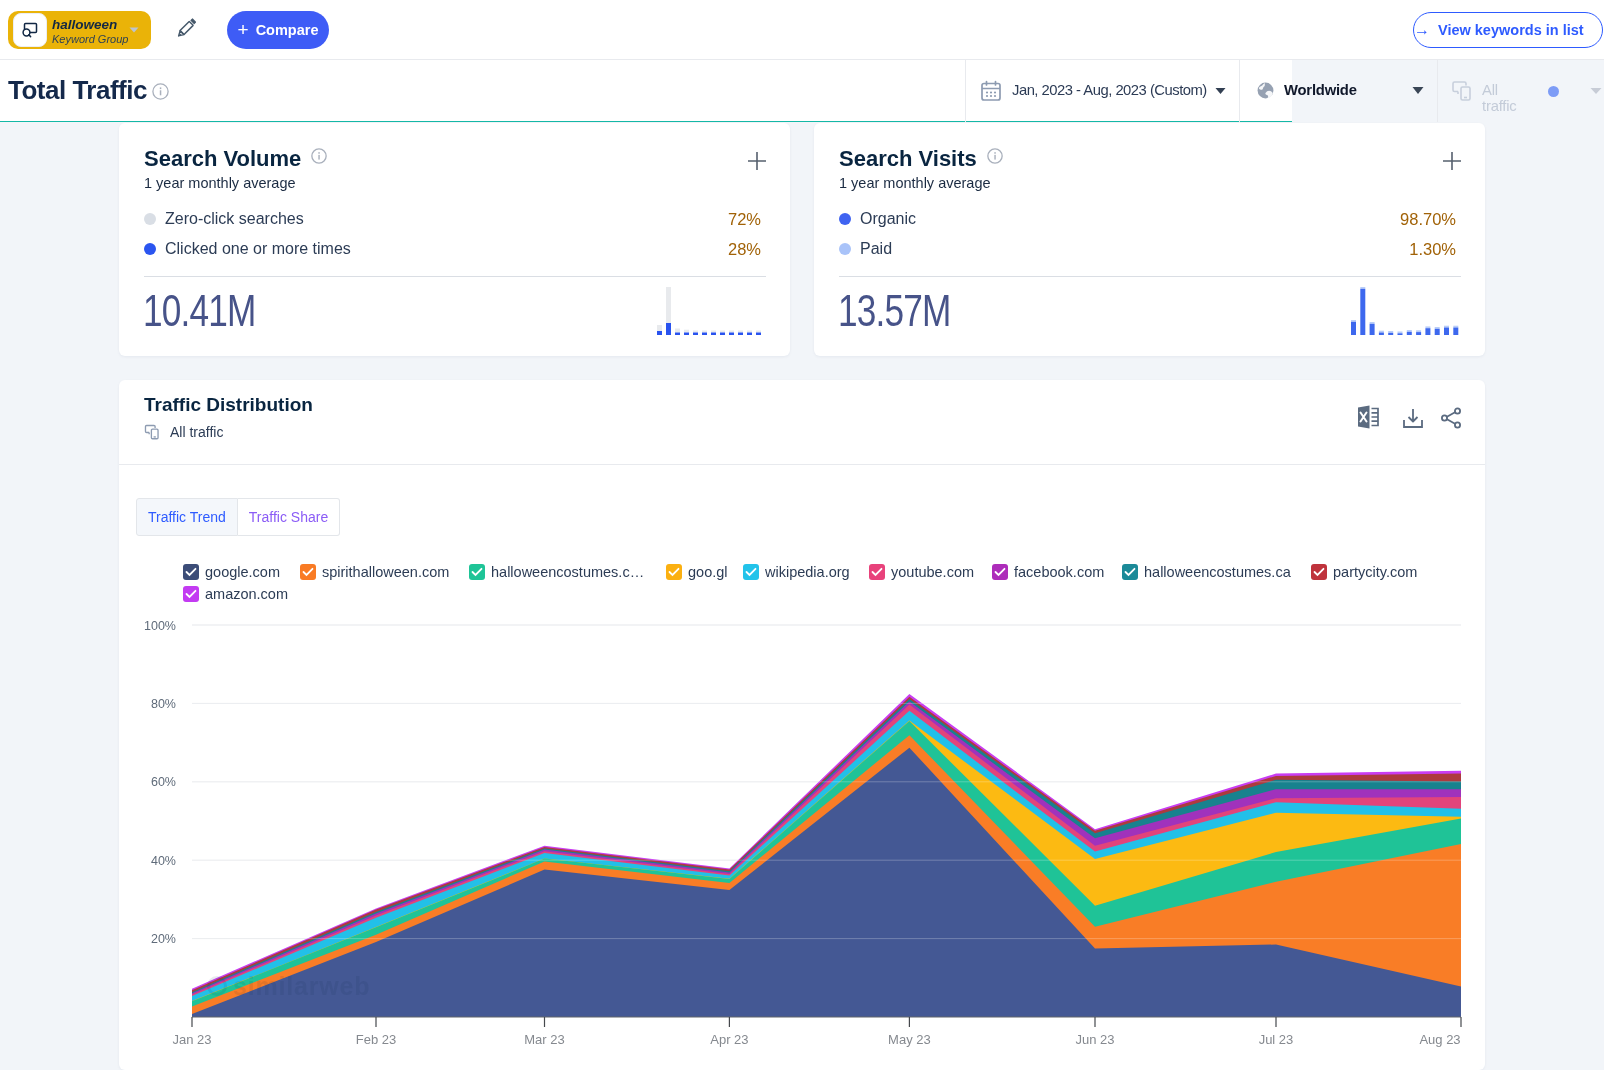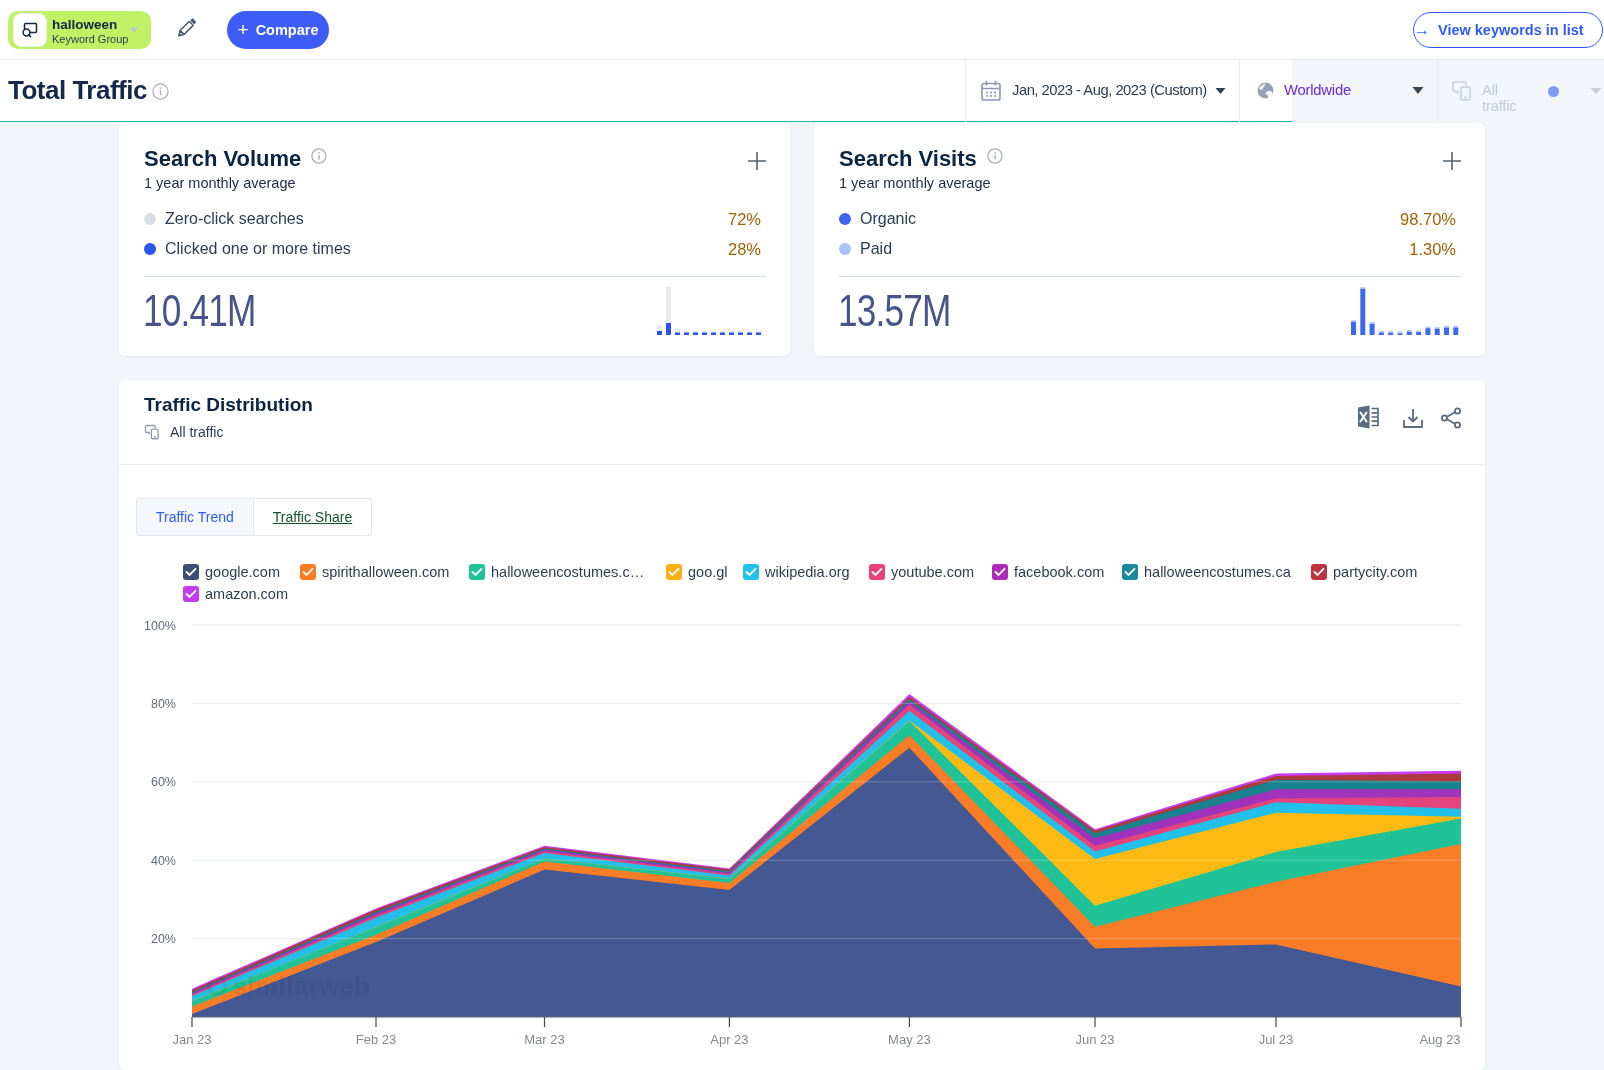--- a/index.html
+++ b/index.html
@@ -1,33 +1,33 @@
 <!DOCTYPE html>
 <html><head>
 <meta charset="utf-8">
 <style>
 * { margin:0; padding:0; box-sizing:border-box; }
 html,body { width:1604px; height:1070px; overflow:hidden; }
 body { font-family:"Liberation Sans", sans-serif; background:#f2f5f9; position:relative; }
 .abs { position:absolute; }
 
 #nav { position:absolute; left:0; top:0; width:1604px; height:60px; background:#fff; border-bottom:1px solid #e8eaee; }
-#kwpill { position:absolute; left:8px; top:11px; width:143px; height:38px; background:#bef264; border-radius:10px; }
+#kwpill { position:absolute; left:8px; top:11px; width:143px; height:38px; background:#eab308; border-radius:10px;font-style:italic; }
 #kwbox { position:absolute; left:5px; top:2px; width:34px; height:34px; background:#fff; border-radius:8px; border:1px solid #eceef2; }
 #kwname { position:absolute; left:44px; top:6px; font-size:13.5px; font-weight:bold; color:#112744; }
 #kwsub { position:absolute; left:44px; top:22px; font-size:11px; color:#2e4154; }
 #kwcaret { position:absolute; left:120px; top:15px; }
 #pencil { position:absolute; left:172px; top:17px; }
 #cmpbtn { position:absolute; left:227px; top:11px; width:102px; height:38px; background:#3E5CF6; border-radius:19px; color:#fff; font-size:14.5px; font-weight:bold; text-align:center; line-height:38px; }
 #viewkw { position:absolute; left:1413px; top:12px; width:190px; height:36px; border:1.5px solid #2E5BFF; border-radius:18px; color:#2e5bff; font-size:14.5px; font-weight:bold; text-align:left; line-height:33px; background:#fff; }
 
 #hdr { position:absolute; left:0; top:60px; width:1292px; height:62px; background:#fff; border-bottom:1px solid #14b8a6; }
 #title { position:absolute; left:8px; top:15px; font-size:26px; font-weight:bold; color:#14294b; letter-spacing:-0.5px; }
 .sep { position:absolute; top:0; width:1px; height:62px; background:#e8eaee; }
-.hdrtxt { font-size:14.8px; font-weight:normal; color:#6d28d9; letter-spacing:-0.2px; }
+.hdrtxt { font-size:14.8px; font-weight:bold; color:#0f172a; letter-spacing:-0.2px; }
 
 .card { position:absolute; background:#fff; border-radius:6px; box-shadow:0 1px 3px rgba(20,40,80,0.06); }
 #card1 { left:119px; top:123px; width:671px; height:233px; }
 #card2 { left:814px; top:123px; width:671px; height:233px; }
 #card3 { left:119px; top:380px; width:1366px; height:690px; }
 .ctitle { position:absolute; left:25px; top:21px; font-size:22px; font-weight:bold; color:#092540; }
 .csub { position:absolute; left:25px; top:52px; font-size:14.5px; color:#1b2b42; }
 .plus { position:absolute; right:23px; top:28px; width:20px; height:20px; }
 .lrow { position:absolute; left:25px; right:29px; height:20px; font-size:16px; color:#2c3c55; }
 .dot { display:inline-block; width:12px; height:12px; border-radius:50%; margin-right:9px; vertical-align:-1px; }
@@ -35,23 +35,23 @@
 .cdivider { position:absolute; left:25px; right:24px; top:153px; height:1px; background:#dadee4; }
 .bignum { position:absolute; left:24px; top:163px; font-size:44px; color:#475389; letter-spacing:-1px; transform:scaleX(0.8); transform-origin:left top; }
 .minichart { position:absolute; right:24px; bottom:21px; }
 .info { display:inline-block; vertical-align:2px; margin-left:10px; }
 
 #tdtitle { position:absolute; left:25px; top:14px; font-size:19px; font-weight:bold; color:#092540; }
 #tdsub { position:absolute; left:25px; top:44px; font-size:14px; color:#2c3c55; }
 #tdicons { position:absolute; right:22px; top:24px; font-size:0; }
 #tddiv { position:absolute; left:0; right:0; top:84px; height:1px; background:#e8eaee; }
 #tabs { position:absolute; left:17px; top:118px; height:38px; }
-.tab { display:inline-block; height:38px; line-height:37px; padding:0 19px; font-size:14px; border:1px solid #e3e6ea; }
+.tab { display:inline-block; height:38px; line-height:37px; padding:0 11px; font-size:14px; border:1px solid #e3e6ea; }
 .tab.active { background:#f4f7fb; color:#2e5bff; border-radius:3px 0 0 3px; }
-.tab.inactive { background:#fff; color:#14532d; border-left:none; border-radius:0 3px 3px 0;text-decoration:underline; }
+.tab.inactive { background:#fff; color:#8b5cf6; border-left:none; border-radius:0 3px 3px 0; }
 .lgitem { position:absolute; height:16px; font-size:14.5px; color:#2c3c55; white-space:nowrap;margin-left:44px; }
 .cbx { display:inline-block; width:16px; height:16px; border-radius:3px; margin-right:6px; vertical-align:-3px; position:relative; }
 .cbx svg { position:absolute; left:2px; top:3px; }
 </style>
 </head>
 <body>
 
 <div id="nav">
   <div id="kwpill">
     <div id="kwbox">

